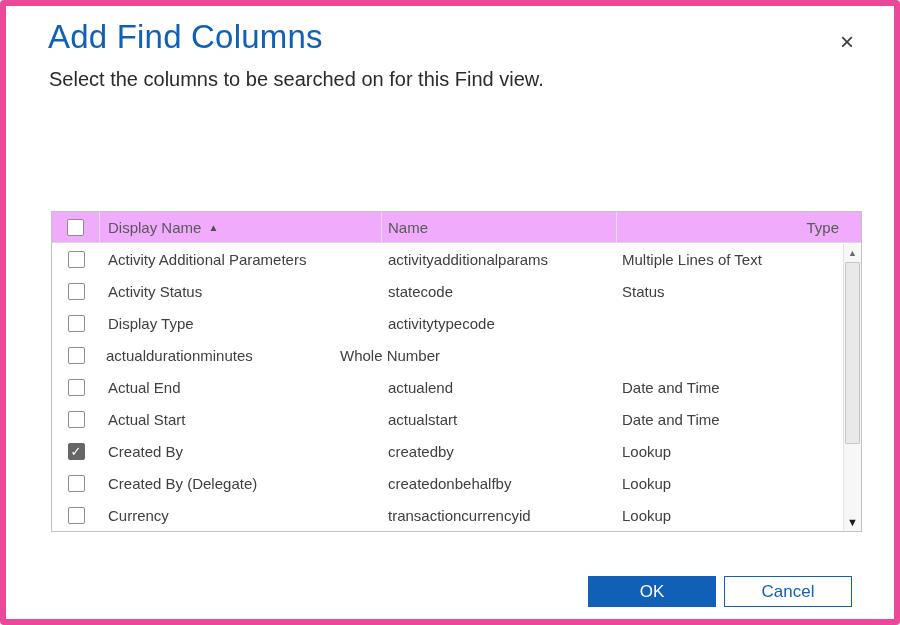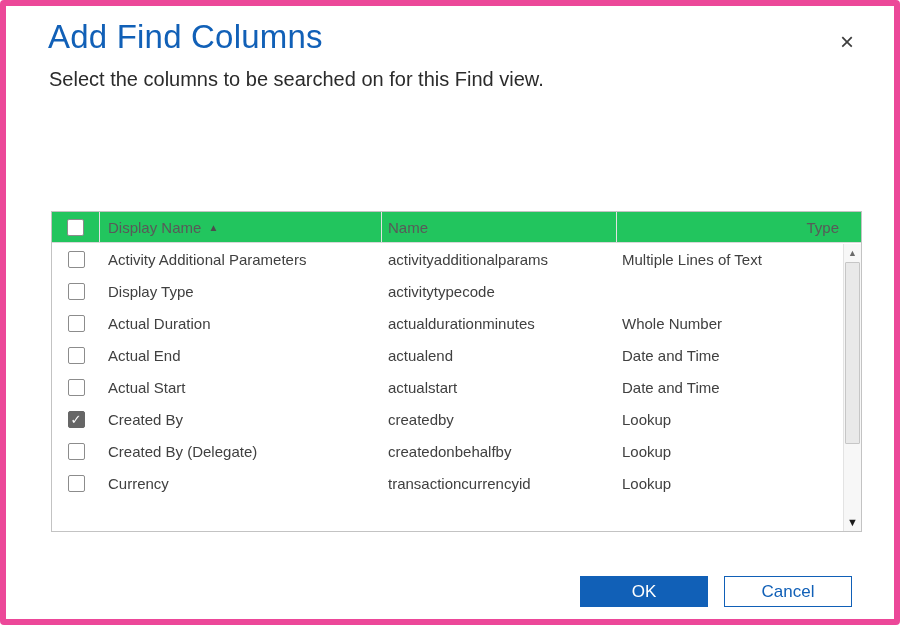--- a/index.html
+++ b/index.html
@@ -39,21 +39,21 @@
   
   .table {
     position: absolute; left: 45px; top: 205px;
     width: 811px;
     border: 1px solid #c3c3c3;
     background: #fff;
   }
   .thead {
     display: flex; align-items: center;
     height: 31px;
-    background: #22c55e;
+    background: #f0abfc;
     border-bottom: 1px solid #d8d8d8;
     color: #595959; font-size: 15px;
   }
   .thead .cell { border-right: 1px solid #e2e2e2; height: 100%; display: flex; align-items: center; }
   .thead .cell:last-child { border-right: none; }
   .trow {
     display: flex; align-items: center;
     height: 32px;
     font-size: 15px; color: #404040;
     background: #ffffff;
@@ -96,21 +96,21 @@
     margin: 0 1px;
     background: #e9e9e9;
     border: 1px solid #c6c6c6;
     border-radius: 1px;
     cursor: grab;
   }
   .sb-spacer { flex: 1; }
   
   .footer {
     position: absolute; right: 42px; bottom: 12px;
-    display: flex; gap: 16px; margin-top: 29px;
+    display: flex; gap: 8px; margin-top: 29px;
   }
   .btn {
     width: 128px; height: 31px;
     font-size: 17px;
     font-family: "Liberation Sans", sans-serif;
     cursor: pointer;
     border-radius: 0;
   }
   .btn.primary {
     background: var(--accent, #1160B7);
@@ -155,28 +155,35 @@
             <span class="checkbox"></span>
           </div>
           <div class="cell dn">Activity Additional Parameters</div>
           <div class="cell nm">activityadditionalparams</div>
           <div class="cell tp">Multiple Lines of Text</div>
         </div>
         <div class="trow">
           <div class="cell check">
             <span class="checkbox"></span>
           </div>
+          <div class="cell dn">Activity Status</div>
+          <div class="cell nm">statecode</div>
+          <div class="cell tp">Status</div>
+        </div>
+        <div class="trow">
+          <div class="cell check">
+            <span class="checkbox"></span>
+          </div>
           <div class="cell dn">Display Type</div>
           <div class="cell nm">activitytypecode</div>
         </div>
         <div class="trow">
           <div class="cell check">
             <span class="checkbox"></span>
           </div>
-          <div class="cell dn">Actual Duration</div>
           <div class="cell nm">actualdurationminutes</div>
           <div class="cell tp">Whole Number</div>
         </div>
         <div class="trow">
           <div class="cell check">
             <span class="checkbox"></span>
           </div>
           <div class="cell dn">Actual End</div>
           <div class="cell nm">actualend</div>
           <div class="cell tp">Date and Time</div>

